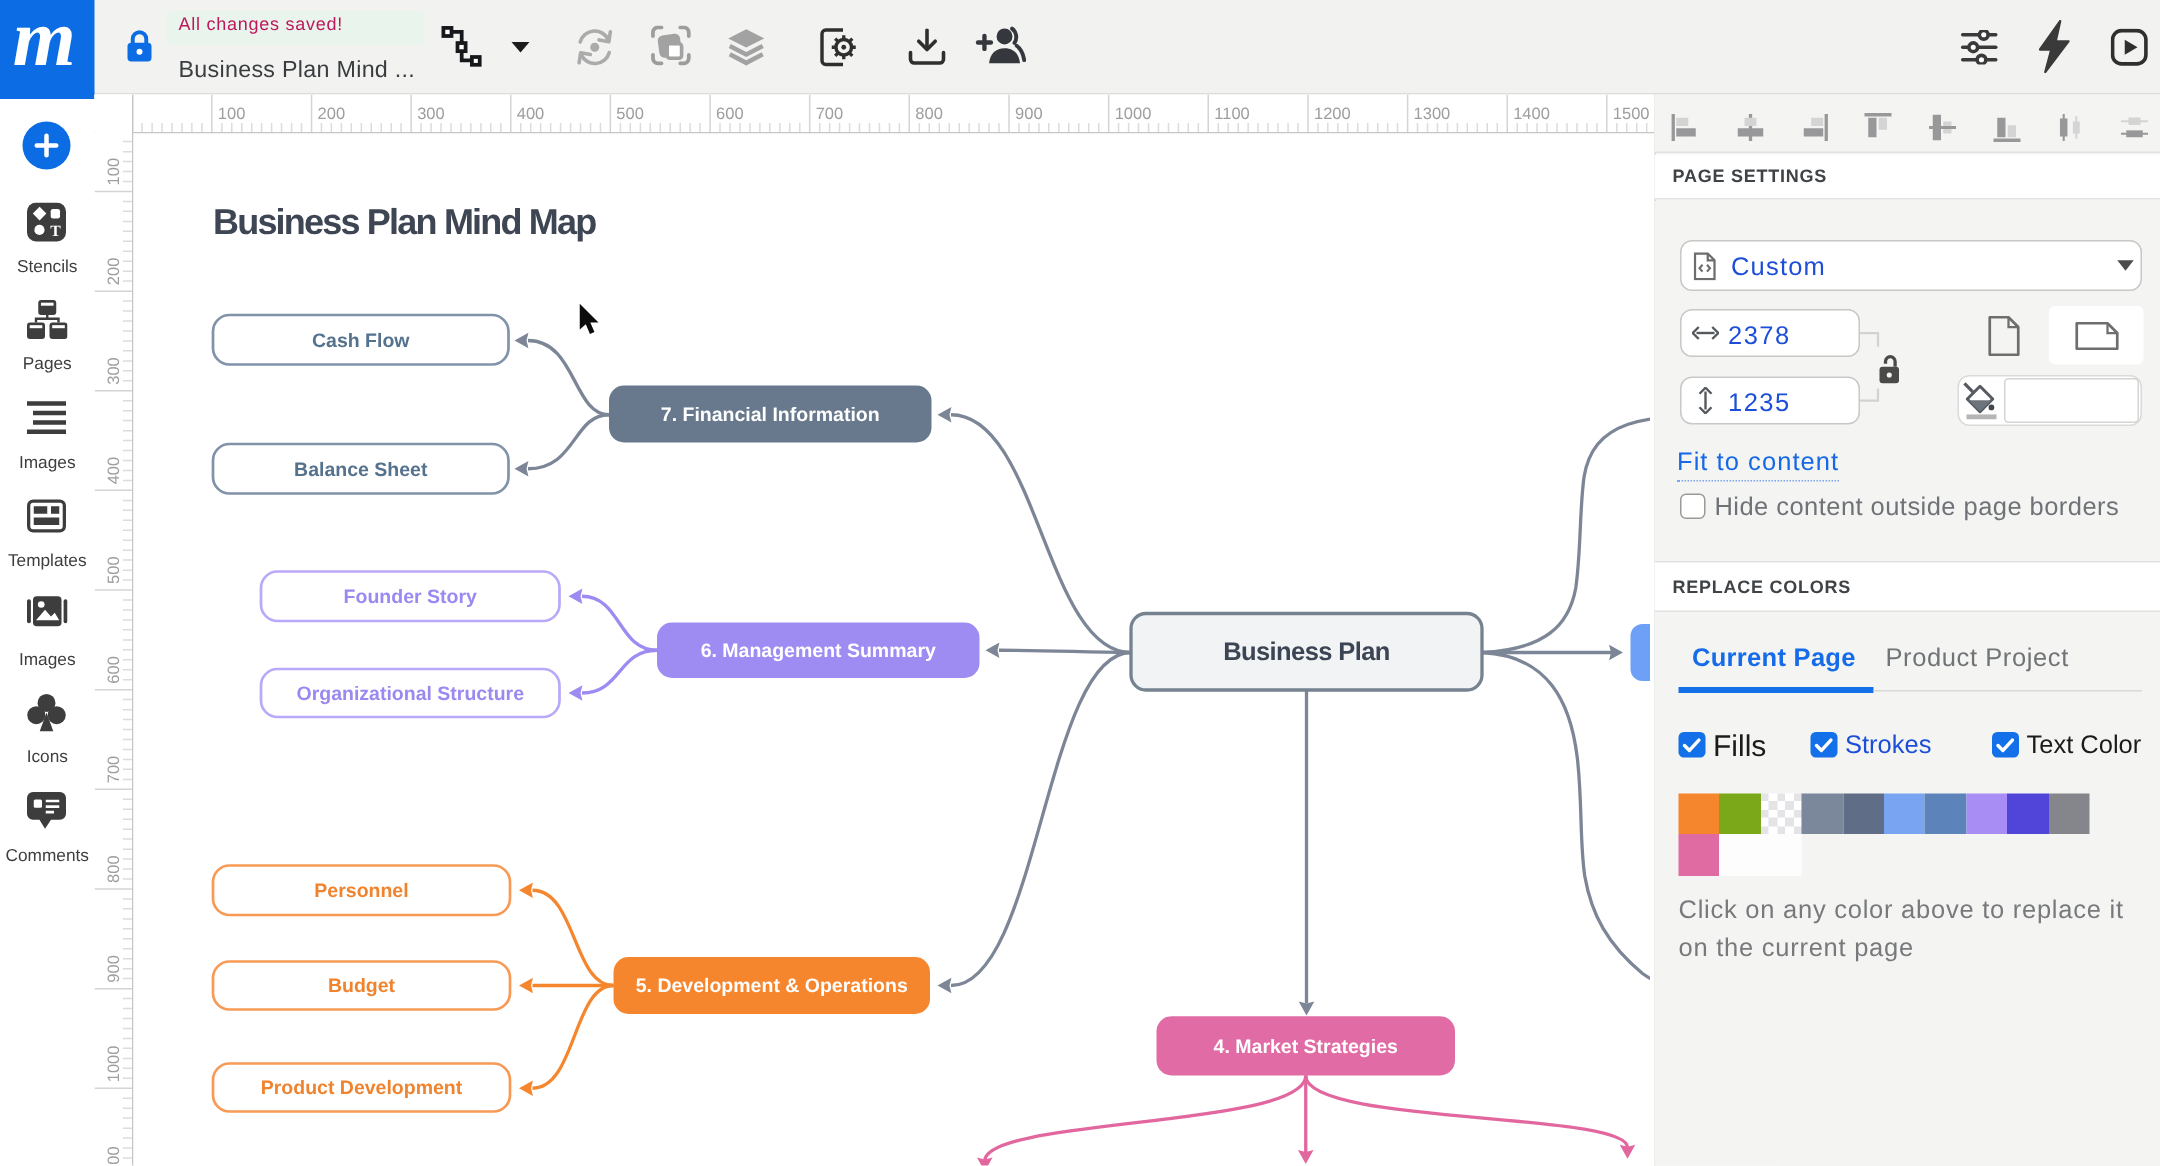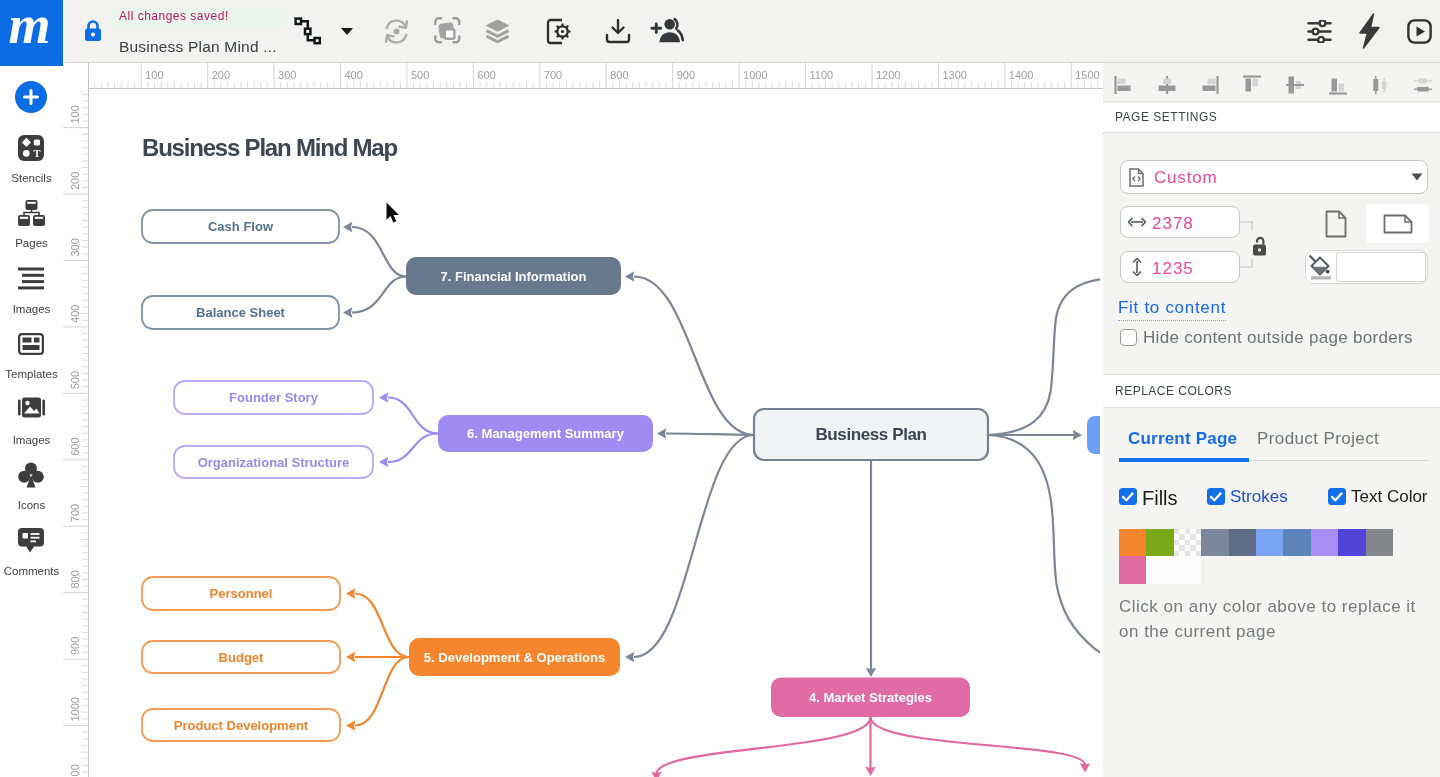--- a/index.html
+++ b/index.html
@@ -1,18 +1,18 @@
 <!DOCTYPE html>
 <html><head><meta charset="utf-8"><style>
 * { margin:0; padding:0; box-sizing:border-box; }
 html,body { width:1440px; height:777px; overflow:hidden; font-family:"Liberation Sans",sans-serif; background:#fff; }
 .abs { position:absolute; }
 .sblabel { position:absolute; left:0; width:63px; text-align:center; font-size:11.5px; color:#3e3e3e; }
-.phead { font-size:12px; font-weight:normal; letter-spacing:0.5px; color:#3f4346; }
-.ptext { font-size:17px; color:#ec4899; }
+.phead { font-size:12px; font-weight:bold; letter-spacing:0.5px; color:#3f4346; }
+.ptext { font-size:17px; color:#1d4ed8; }
 .inputbox { background:#fff; border:1px solid #c8c8c6; }
 </style></head>
 <body>
 
 <div class="abs" style="left:0;top:0;width:1440px;height:63px;background:#f2f2f0;border-bottom:1px solid #dcdcda"></div>
 <div class="abs" style="left:0;top:0;width:63px;height:66px;background:#0b6ce4"></div>
 <div class="abs" style="left:0;top:0;width:63px;height:63px;color:#fff;font-family:'Liberation Serif',serif;font-style:italic;font-weight:bold;font-size:54px;text-align:center;text-indent:-4px;line-height:50px">m</div>
 <svg class="abs" style="left:84px;top:20px" width="18" height="22" viewBox="0 0 18 22">
   <path d="M4.5 9 V6 A4.5 4.5 0 0 1 13.5 6 V9" fill="none" stroke="#0b6ce4" stroke-width="2.6"></path>
   <rect x="1" y="8.5" width="16" height="12.5" rx="2.5" fill="#0b6ce4"></rect>

